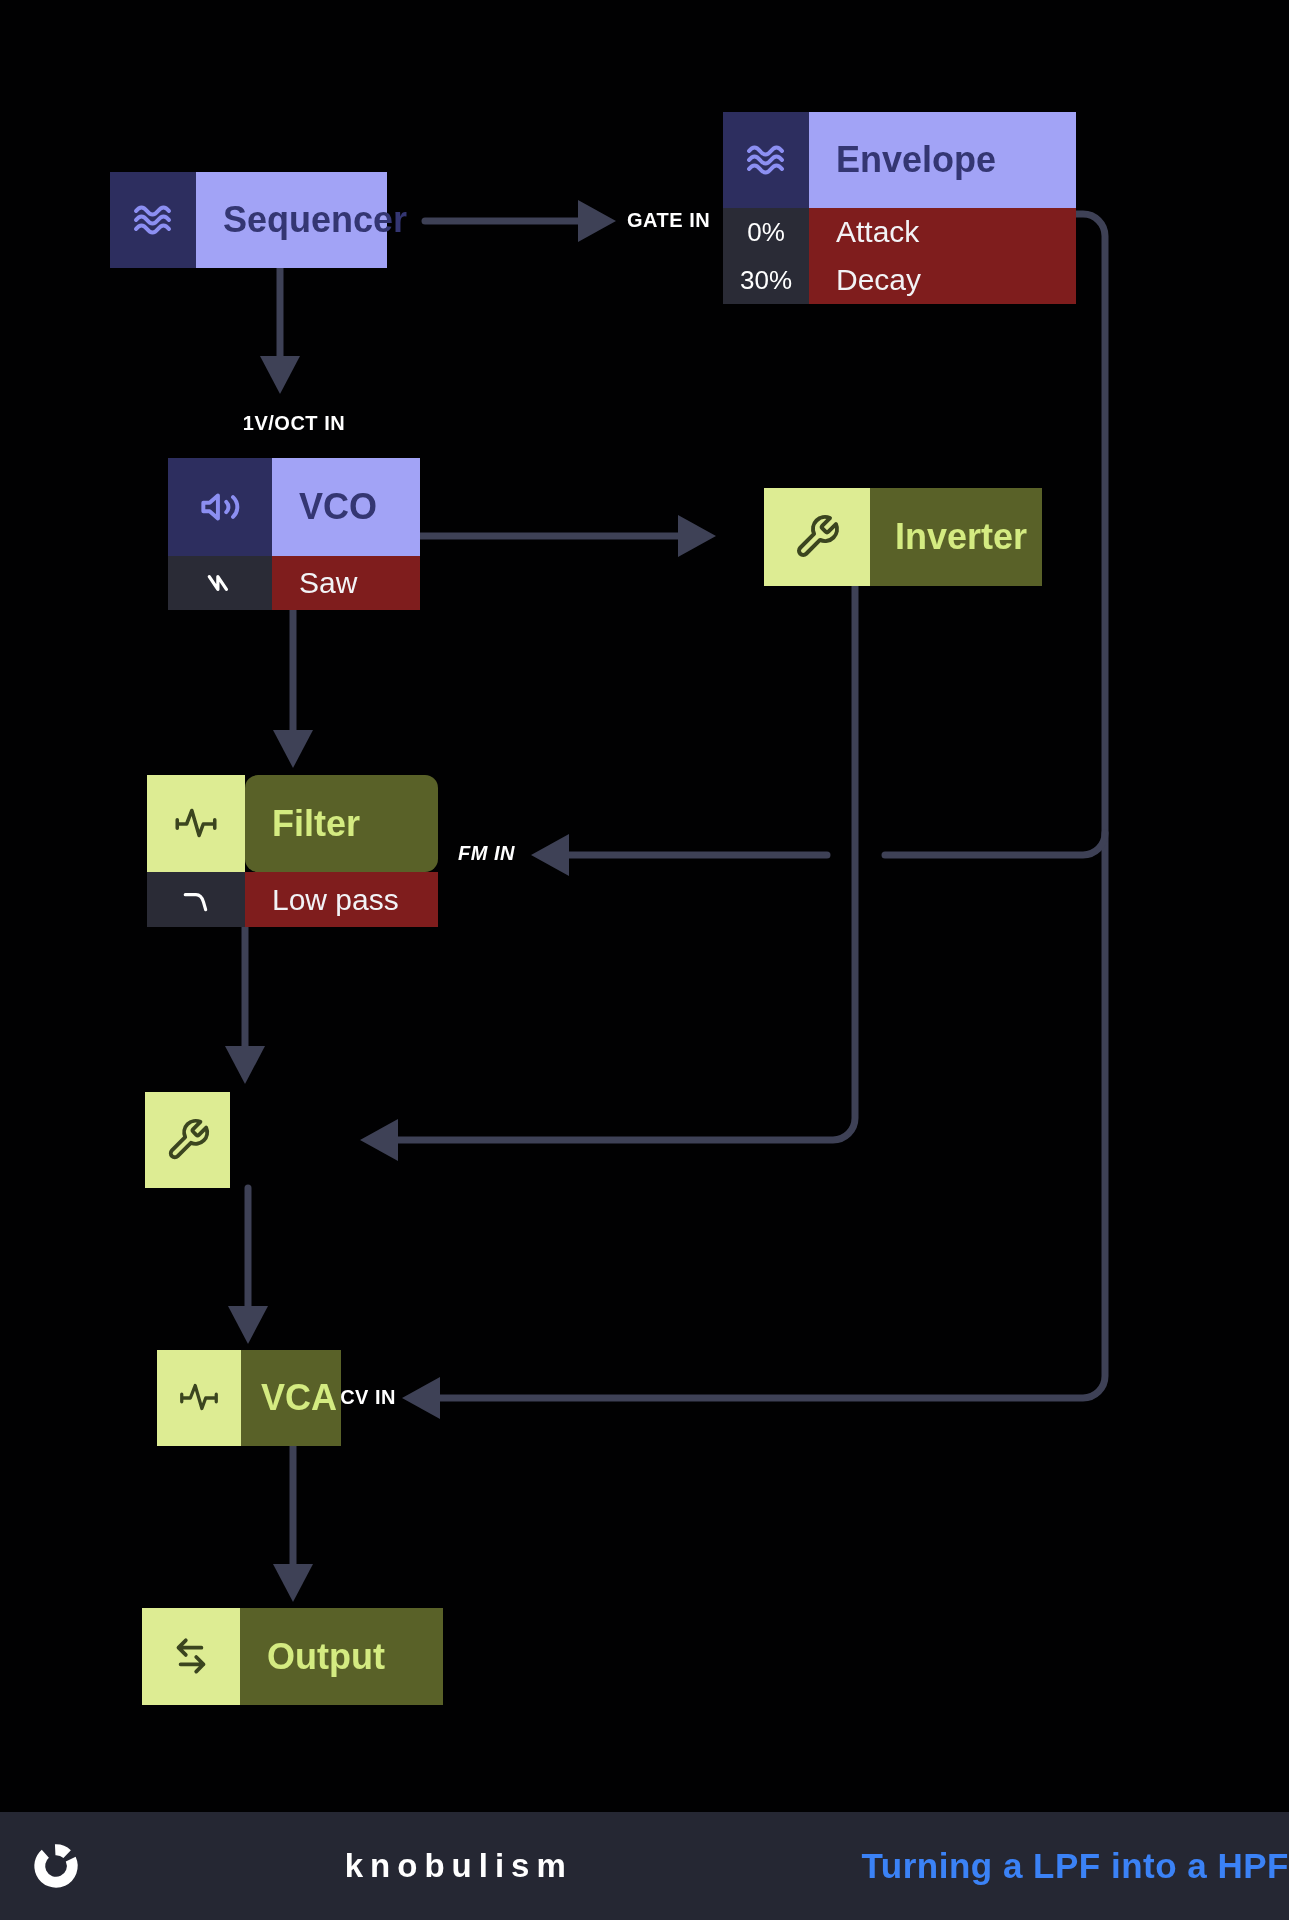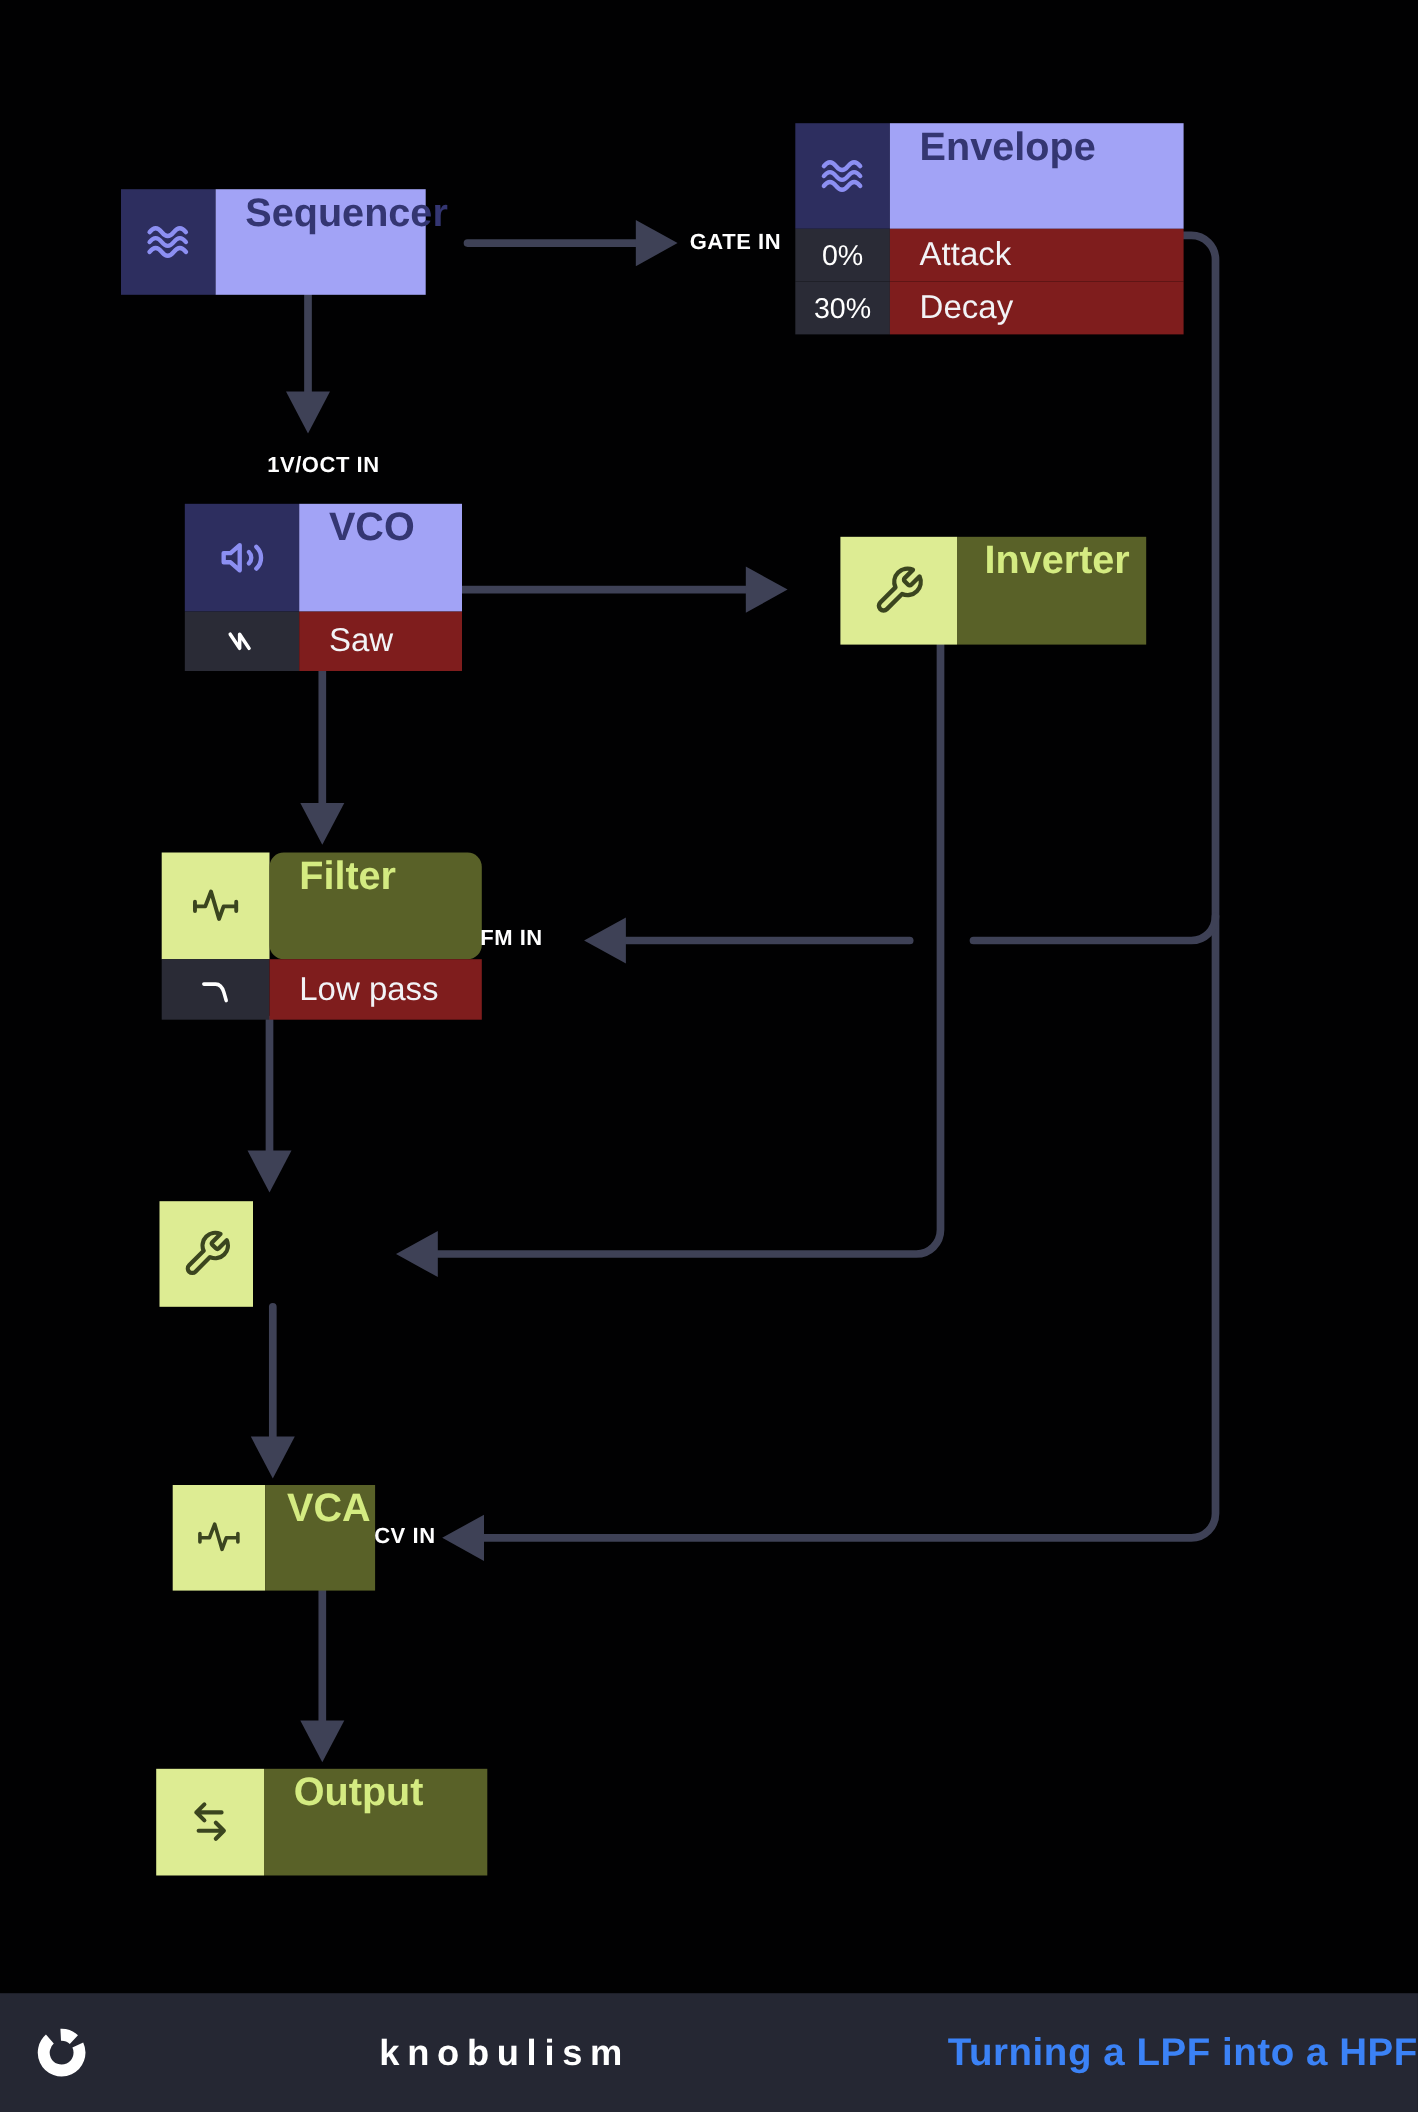--- a/index.html
+++ b/index.html
@@ -7,21 +7,21 @@
     position:relative;width:1289px;height:1920px;background:#010102;
     font-family:"Liberation Sans","DejaVu Sans",sans-serif;overflow:hidden;
   }
   .wires{position:absolute;left:0;top:0;width:1289px;height:1920px;}
   .wire{stroke:#3e4156;stroke-width:7;fill:none;stroke-linecap:round;}
   .head{fill:#3e4156;stroke:none;}
 
   .node{position:absolute;display:flex;flex-direction:column;}
   .hdr{display:flex;flex-direction:row;}
   .icon-cell{display:flex;align-items:center;justify-content:center;flex:none;}
-  .body{display:flex;padding-left:27px;font-weight:bold;font-size:36px;flex:none;box-sizing:border-box;}
+  .body{display:flex;align-items:center;padding-left:27px;font-weight:bold;font-size:36px;flex:none;box-sizing:border-box;}
 
   .purple .icon-cell{background:#2d2e5f;}
   .purple .body{background:#a2a3f6;color:#343672;}
   .green .icon-cell{background:#ddec93;}
   .green .body{background:#596128;color:#d4eb81;}
 
   .prow{display:flex;flex-direction:row;}
   .pval{background:#2a2b36;color:#ffffff;display:flex;align-items:center;justify-content:center;
         font-size:26px;flex:none;}
   .pname{background:#7f1d1d;color:#f2f3f6;display:flex;align-items:center;padding-left:27px;
@@ -210,21 +210,21 @@
         </svg>
       </div>
       <div class="body" style="width:203px;height:97px;">
         <span>Output</span>
       </div>
     </div>
   </div>
 
   <div class="port" style="left:627px;top:207px;">GATE IN</div>
   <div class="port" style="left:194px;top:410px;width:200px;text-align:center;">1V/OCT IN</div>
-  <div class="port" style="left:415px;top:840px;width:100px;text-align:center;">FM IN</div>
+  <div class="port" style="left:415px;top:840px;width:100px;text-align:right;font-style:italic;">FM IN</div>
   <div class="port" style="left:330px;top:1384px;width:66px;text-align:right;">CV IN</div>
 
   <div class="footer">
     <span style="display:flex;">
       <svg width="52" height="52" viewBox="0 0 48 48">
         <circle cx="24" cy="24" r="15" fill="none" stroke="#ffffff" stroke-width="10" stroke-dasharray="66 10 12 6.2" transform="rotate(-25 24 24)"></circle>
       </svg>
     </span>
     <span class="brand">knobulism</span>
     <span class="title">Turning a LPF into a HPF</span>

